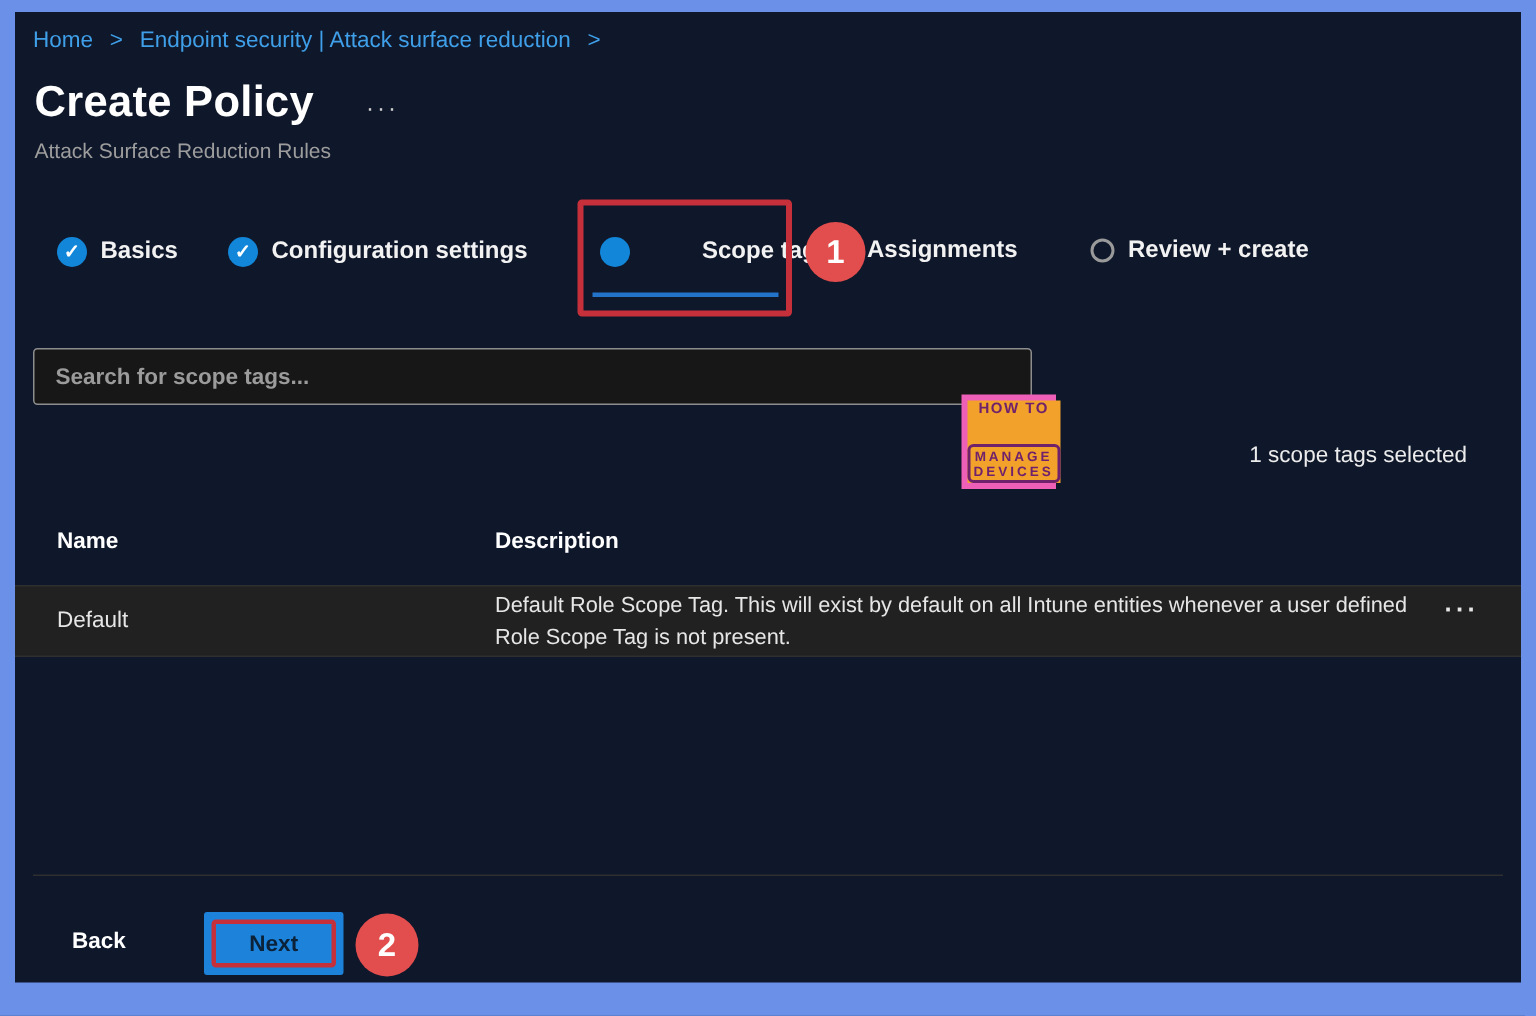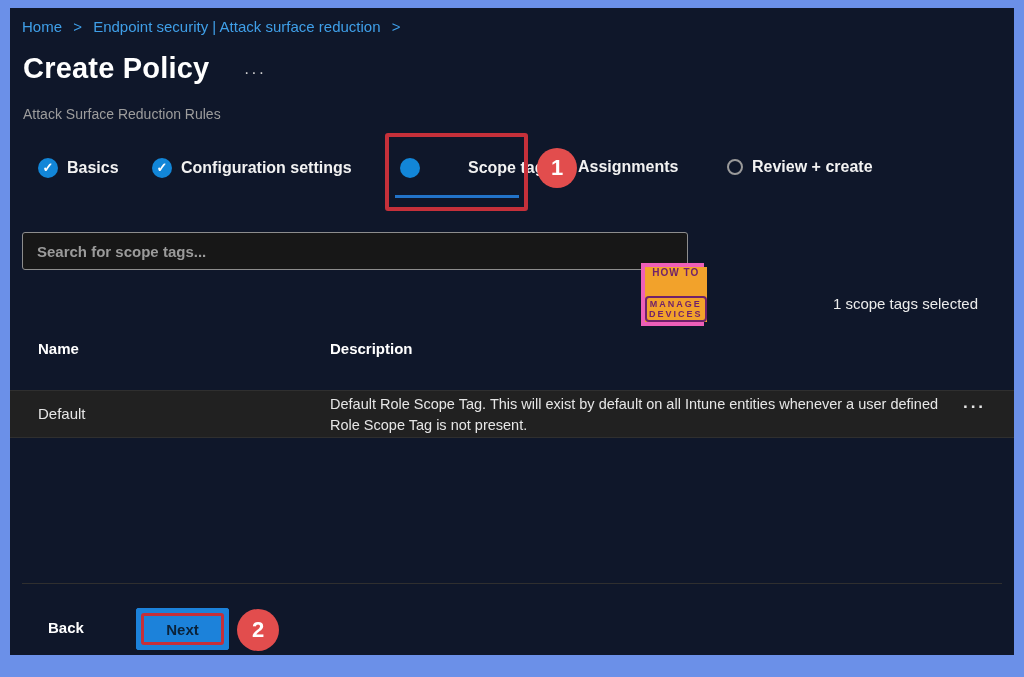--- a/index.html
+++ b/index.html
@@ -13,21 +13,21 @@
   
   .breadcrumb { position:absolute; left:12px; top:10px; font-size:15px; }
   .crumb { color:#3f9fe8; cursor:pointer; }
   .crumb-sep { color:#3f9fe8; margin:0 7px; }
 
   
   .title { position:absolute; left:13px; top:44px; font-size:29px; font-weight:bold;
            color:#ffffff; letter-spacing:.2px; }
   .title-more { position:absolute; left:234px; top:56px; font-size:16px; color:#cfcfcf;
                 letter-spacing:2px; cursor:pointer; }
-  .subtitle { position:absolute; left:13px; top:98px; font-size:14px; color:#9d9d9d; }
+  .subtitle { position:absolute; left:13px; top:84px; font-size:14px; color:#9d9d9d; }
 
   
   .step { position:absolute; display:flex; align-items:center; gap:9px;
           font-size:16px; font-weight:600; color:#f2f2f2; cursor:pointer; }
   .step-icon-done { width:20px; height:20px; border-radius:50%; background:#1286d8;
                     color:#fff; font-size:13px; line-height:20px; text-align:center;
                     font-weight:bold; }
   .step-icon-current { width:20px; height:20px; border-radius:50%; background:#1286d8; }
   .step-icon-todo { width:16px; height:16px; border-radius:50%; border:2.5px solid #9a9a9a;
                     background:transparent; }
@@ -55,21 +55,21 @@
               align-items:center; justify-content:center; gap:18px; }
   .wm-top { color:#70216b; font-size:10px; font-weight:800; letter-spacing:1px; }
   .wm-box { border:2px solid #70216b; border-radius:4px; padding:1px 2px;
             display:flex; flex-direction:column; align-items:center; }
   .wm-line { color:#70216b; font-size:9px; font-weight:800; letter-spacing:2px;
              line-height:10px; }
 
   .summary { position:absolute; right:36px; top:287px; font-size:15px; color:#ececec; }
 
   
-  .th { position:absolute; top:332px; font-size:15px; font-weight:bold; color:#ffffff; }
+  .th { position:absolute; top:344px; font-size:15px; font-weight:bold; color:#ffffff; }
   .th-name { left:28px; } .th-desc { left:320px; }
   .row { position:absolute; left:0; top:382px; width:1004px; height:48px;
          background:#212121; border-top:1px solid #2f2f2f; border-bottom:1px solid #2f2f2f;
          cursor:pointer; }
   .cell-name { position:absolute; left:28px; top:14px; font-size:15px; color:#e6e6e6; }
   .cell-desc { position:absolute; left:320px; top:3px; width:632px; font-size:14.5px;
                line-height:21px; color:#e6e6e6; }
   .cell-menu { position:absolute; right:28px; top:6px; font-size:17px; color:#e6e6e6;
                letter-spacing:2px; font-weight:bold; cursor:pointer; }
 

